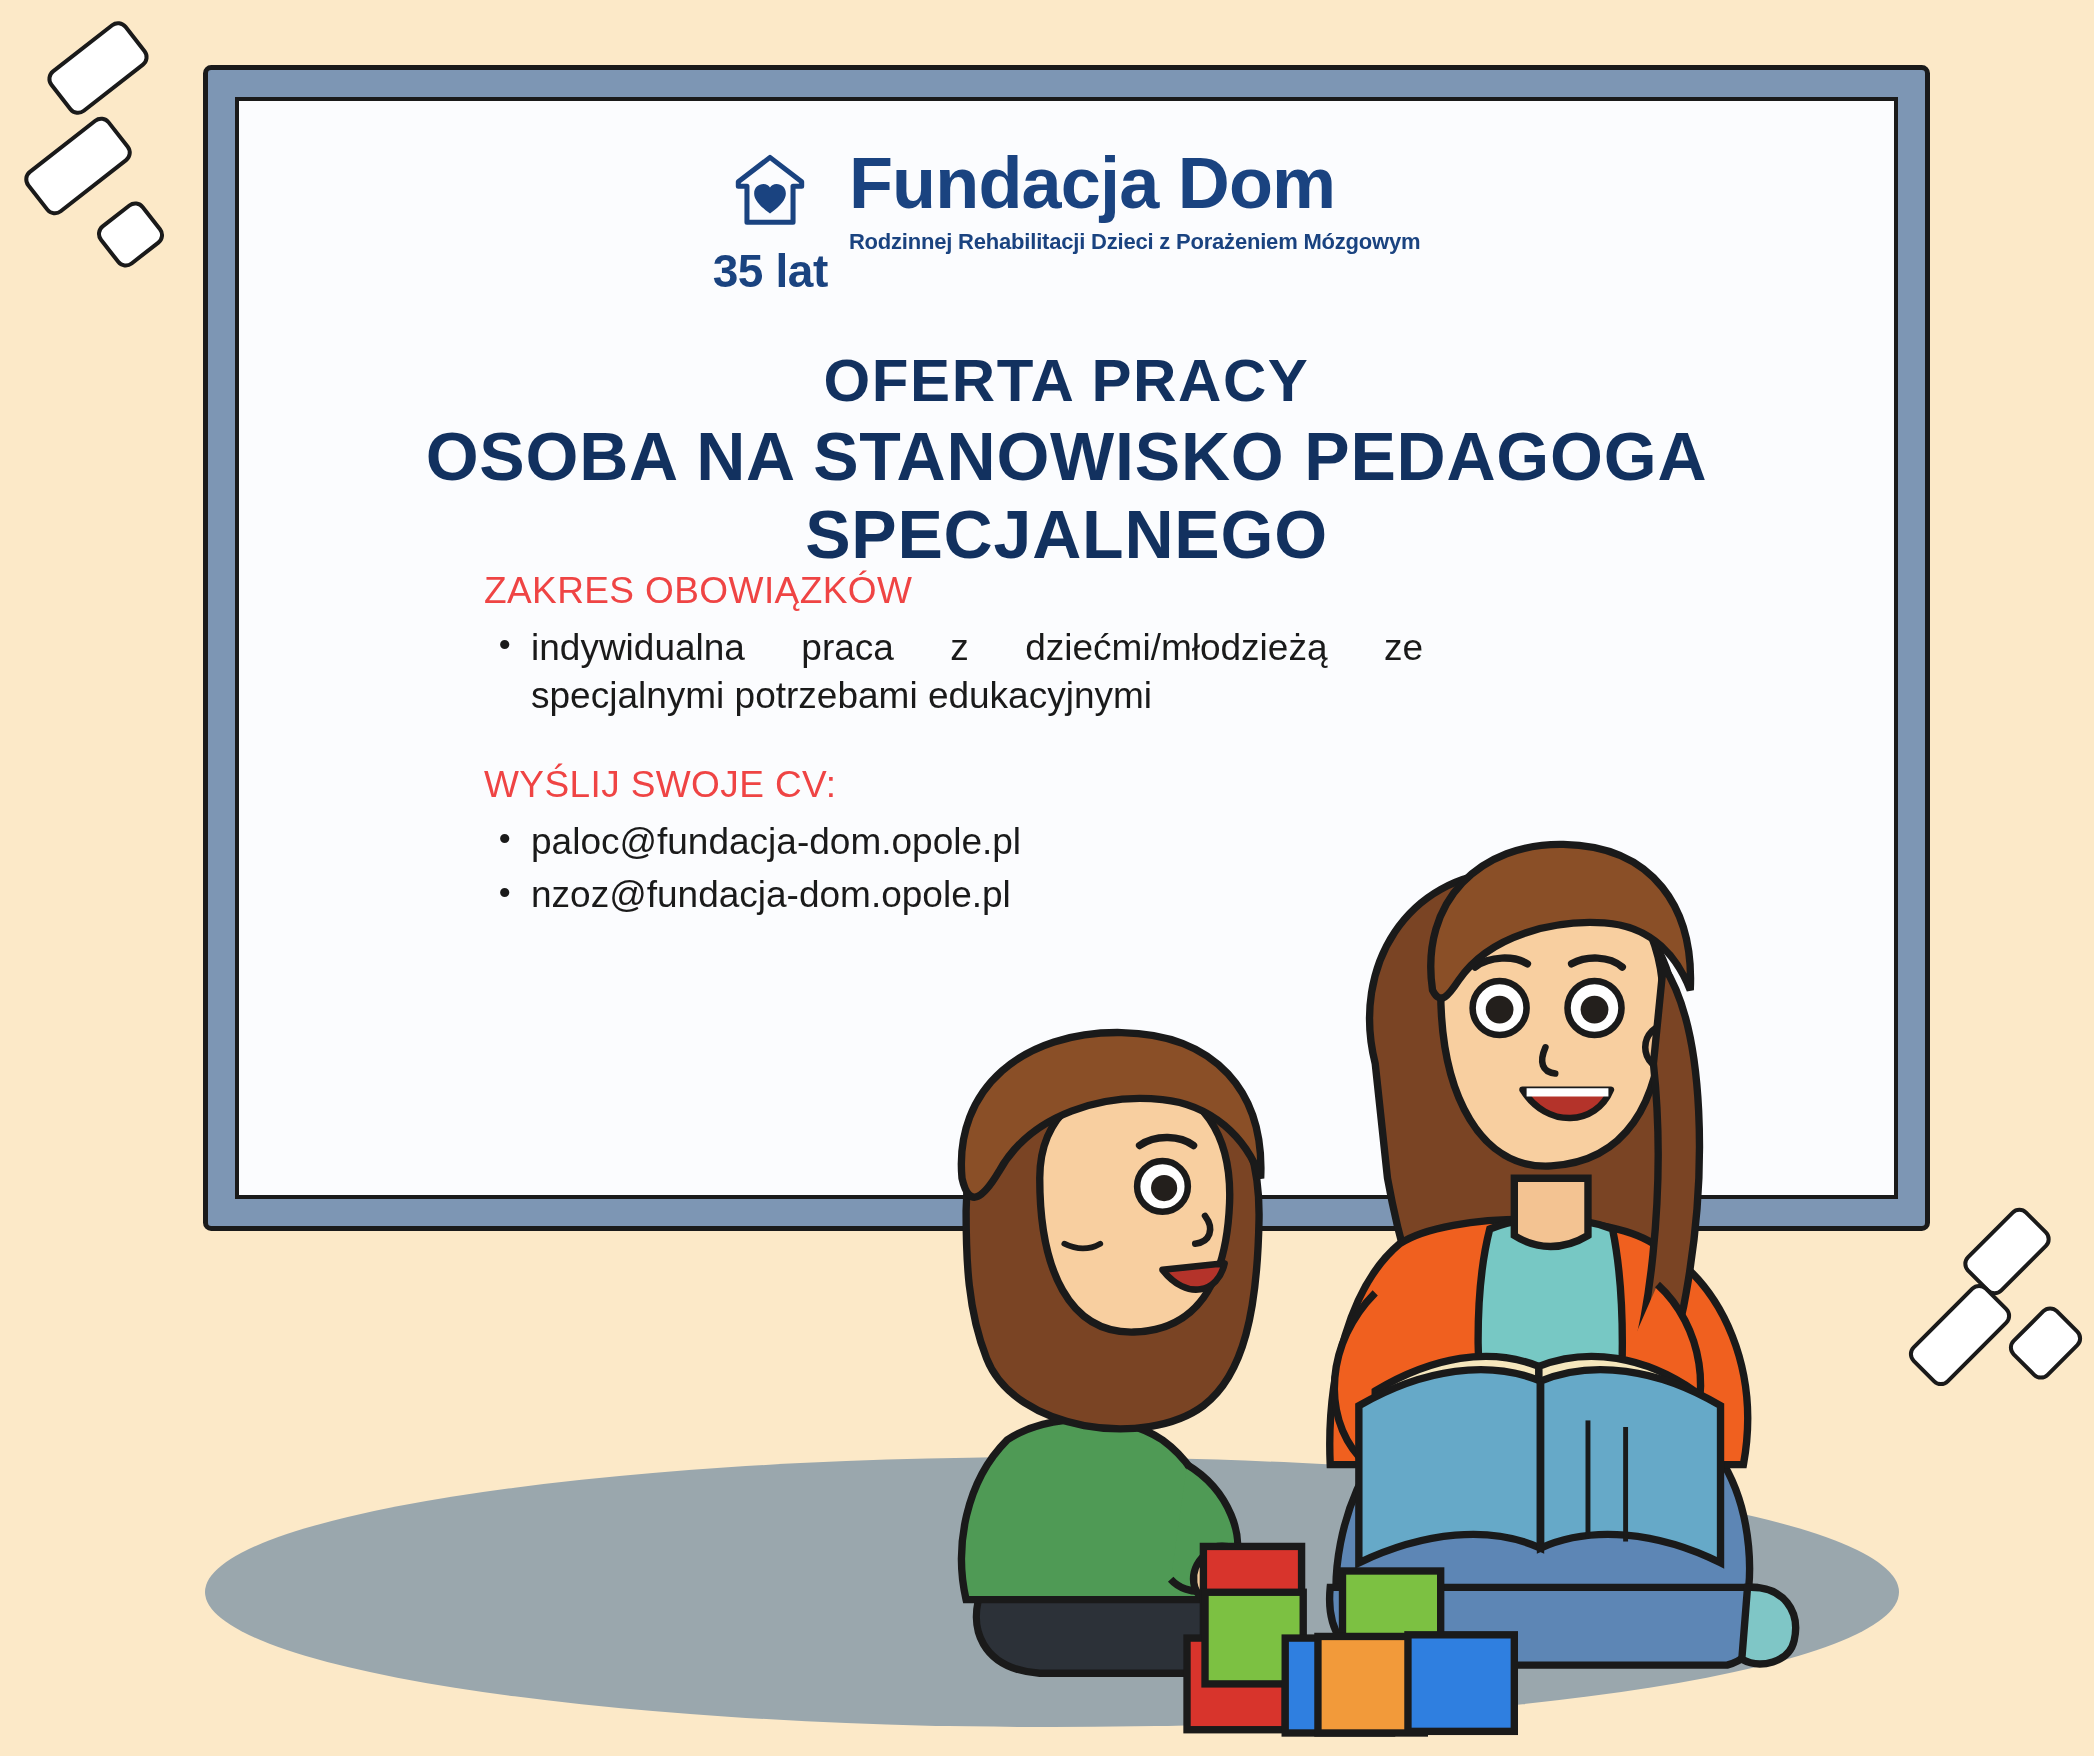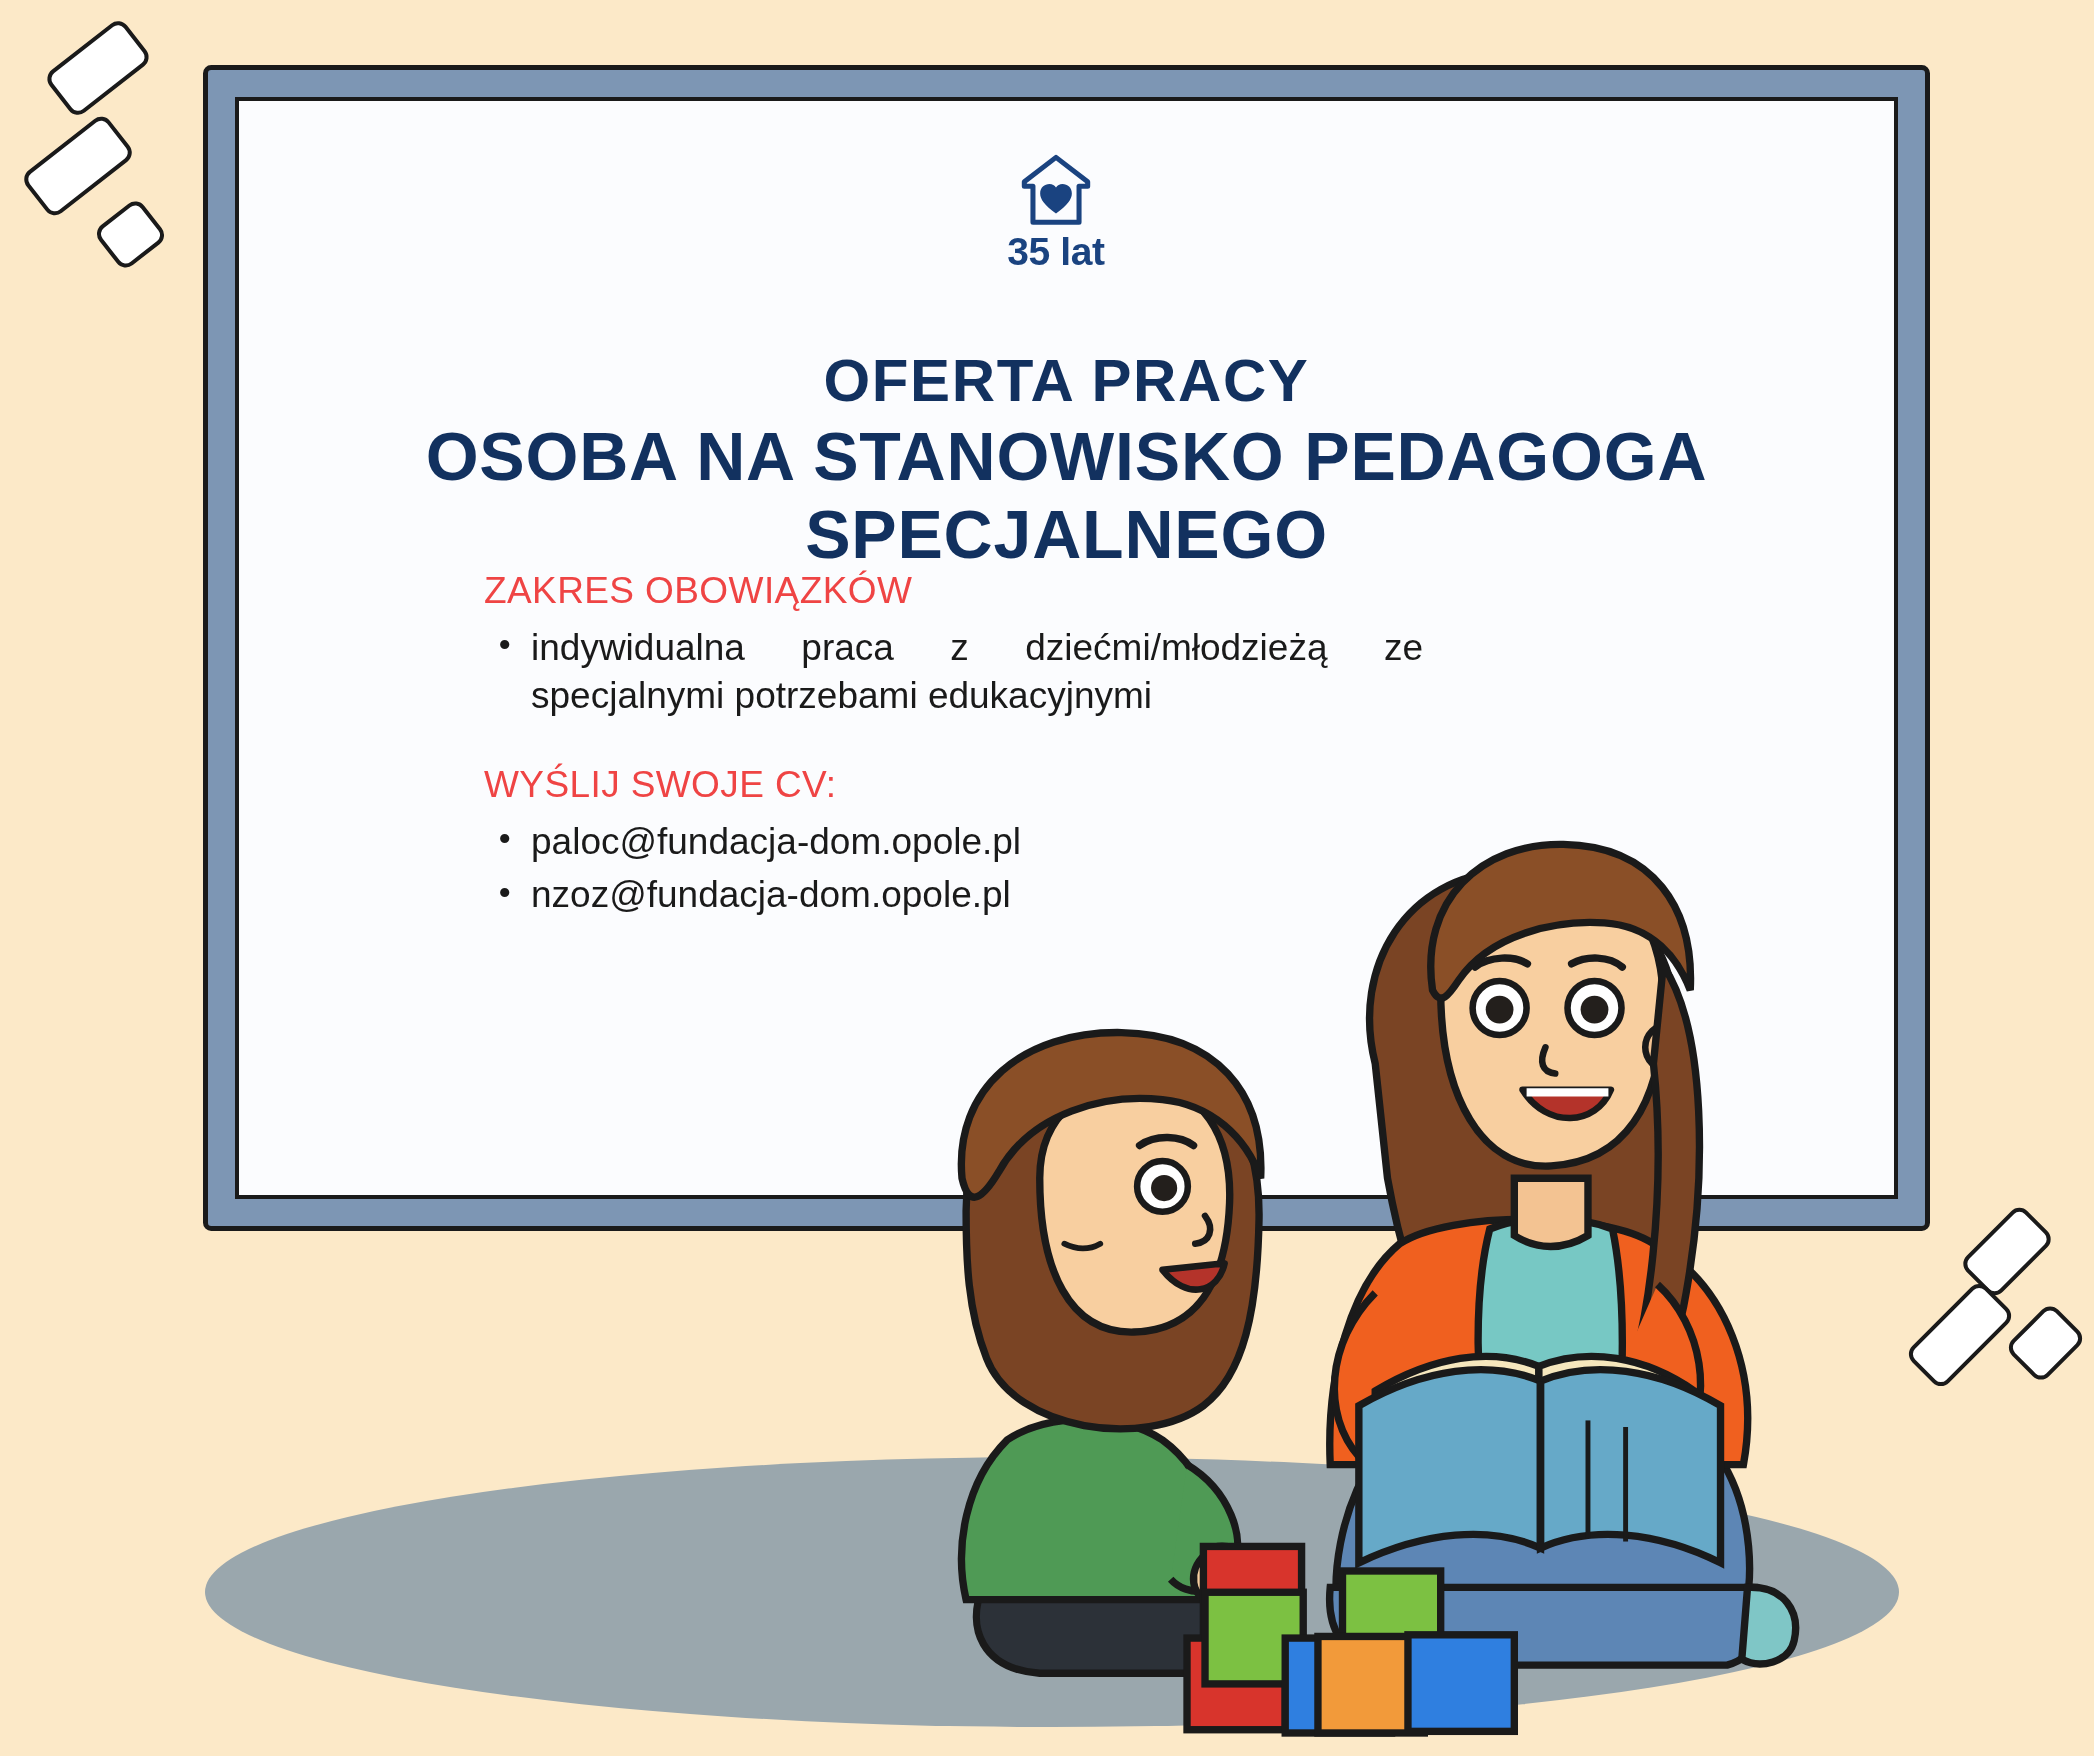--- a/index.html
+++ b/index.html
@@ -90,25 +90,25 @@
     flex-direction: column;
     align-items: center;
     margin-right: 21px;
     padding-top: 6.5px;
   }
   .logo-house {
     width: 72px;
     height: 75px;
   }
   .logo-years {
-    font-size: 39px;
+    font-size: 46px;
     font-weight: bold;
     color: #1a4380;
     letter-spacing: -0.4px;
-    margin-top: 2px;
+    margin-top: 16px;
   }
   .logo-text .logo-title {
     font-size: 72px;
     font-weight: bold;
     color: #1a4380;
     line-height: 1.04;
     letter-spacing: -0.8px;
   }
   .logo-text .logo-sub {
     font-size: 22px;
@@ -206,20 +206,24 @@
     <div class="board-bevel"></div>
     <div class="board-inner">
 
       <div class="logo-row">
         <div class="logo-mark">
           <svg class="logo-house" viewBox="0 0 100 104">
             <path d="M50 6 L94 40 L94 46 L82 46 L82 96 L18 96 L18 46 L6 46 L6 40 Z" fill="none" stroke="#1a4380" stroke-width="7" stroke-linejoin="round"></path>
             <path d="M50 84 C34 72 28 64 28 56 C28 48 34 43 41 43 C45 43 48 45 50 48 C52 45 55 43 59 43 C66 43 72 48 72 56 C72 64 66 72 50 84 Z" fill="#1a4380"></path>
           </svg>
           <div class="logo-years">35 lat</div>
+        </div>
+        <div class="logo-text">
+          <div class="logo-title">Fundacja Dom</div>
+          <div class="logo-sub">Rodzinnej Rehabilitacji Dzieci z Porażeniem Mózgowym</div>
         </div>
       </div>
 
       <div class="headline">
         <div class="h1">OFERTA PRACY</div>
         <div class="h2">OSOBA NA STANOWISKO PEDAGOGA SPECJALNEGO</div>
       </div>
 
       <div class="content">
 

